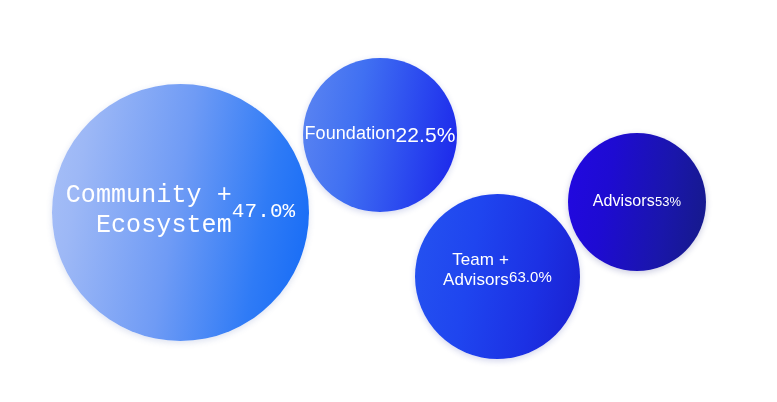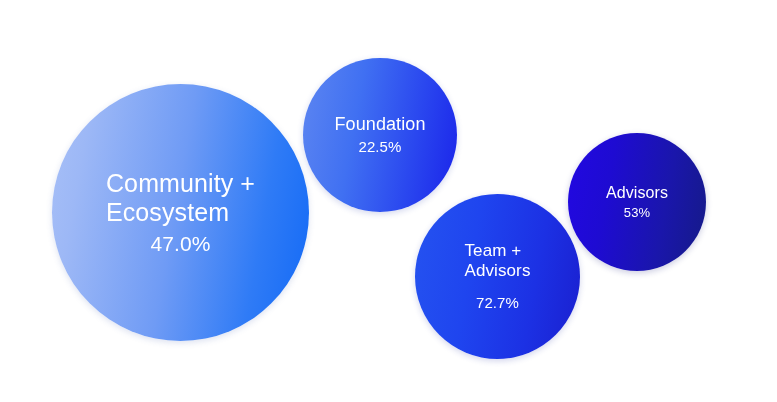--- a/index.html
+++ b/index.html
@@ -16,26 +16,26 @@
     position: relative;
     width: 777px;
     height: 402px;
     background: #ffffff;
     overflow: hidden;
   }
   .bubble {
     position: absolute;
     border-radius: 50%;
     display: flex;
-    flex-direction: column;
+    flex-direction: row;
     align-items: center;
     justify-content: center;
     box-sizing: border-box;
     color: #ffffff;
-    text-align: left;
+    text-align: right;
     line-height: 1.18;
     user-select: none;
   }
   .bubble-label {
     display: block;
     font-weight: 400;
     letter-spacing: 0.1px;
     white-space: pre-line;
   }
   .bubble-value {
@@ -45,35 +45,36 @@
   }
 
   
   #bubble-community {
     left: 52px;
     top: 84px;
     width: 257px;
     height: 257px;
     background: linear-gradient(100deg, #a8c0f7 0%, #9db8f6 14%, #6f9bf5 48%, #2f7bf6 78%, #1269f6 100%);
     box-shadow: 0 2px 6px rgba(60, 90, 170, 0.18);
+    font-family: Liberation Mono, monospace;
   }
   #bubble-community .bubble-label { font-size: 25px; margin-bottom: 4px; }
   #bubble-community .bubble-value { font-size: 21px; }
 
   
   #bubble-foundation {
     left: 303px;
     top: 58px;
     width: 154px;
     height: 154px;
     background: linear-gradient(100deg, #5d86f1 0%, #4070f2 35%, #2a47ef 70%, #1a23ea 100%);
     box-shadow: 0 2px 6px rgba(40, 60, 170, 0.2);
   }
   #bubble-foundation .bubble-label { font-size: 18px; margin-bottom: 3px; }
-  #bubble-foundation .bubble-value { font-size: 15px; }
+  #bubble-foundation .bubble-value { font-size: 21px; }
 
   
   #bubble-team {
     left: 415px;
     top: 194px;
     width: 165px;
     height: 165px;
     background: linear-gradient(100deg, #2553f0 0%, #1f45ef 35%, #1c31e4 70%, #1a1fcf 100%);
     box-shadow: 0 2px 6px rgba(30, 45, 160, 0.2);
   }
@@ -104,21 +105,21 @@
   </div>
 
   <div class="bubble" id="bubble-foundation">
     <span class="bubble-label">Foundation</span>
     <span class="bubble-value">22.5%</span>
   </div>
 
   <div class="bubble" id="bubble-team">
     <span class="bubble-label">Team +
 Advisors</span>
-    <span class="bubble-value">72.7%</span>
+    <span class="bubble-value">63.0%</span>
   </div>
 
   <div class="bubble" id="bubble-investors">
     <span class="bubble-label">Advisors</span>
     <span class="bubble-value">53%</span>
   </div>
 
 </div>
 
 </body></html>

